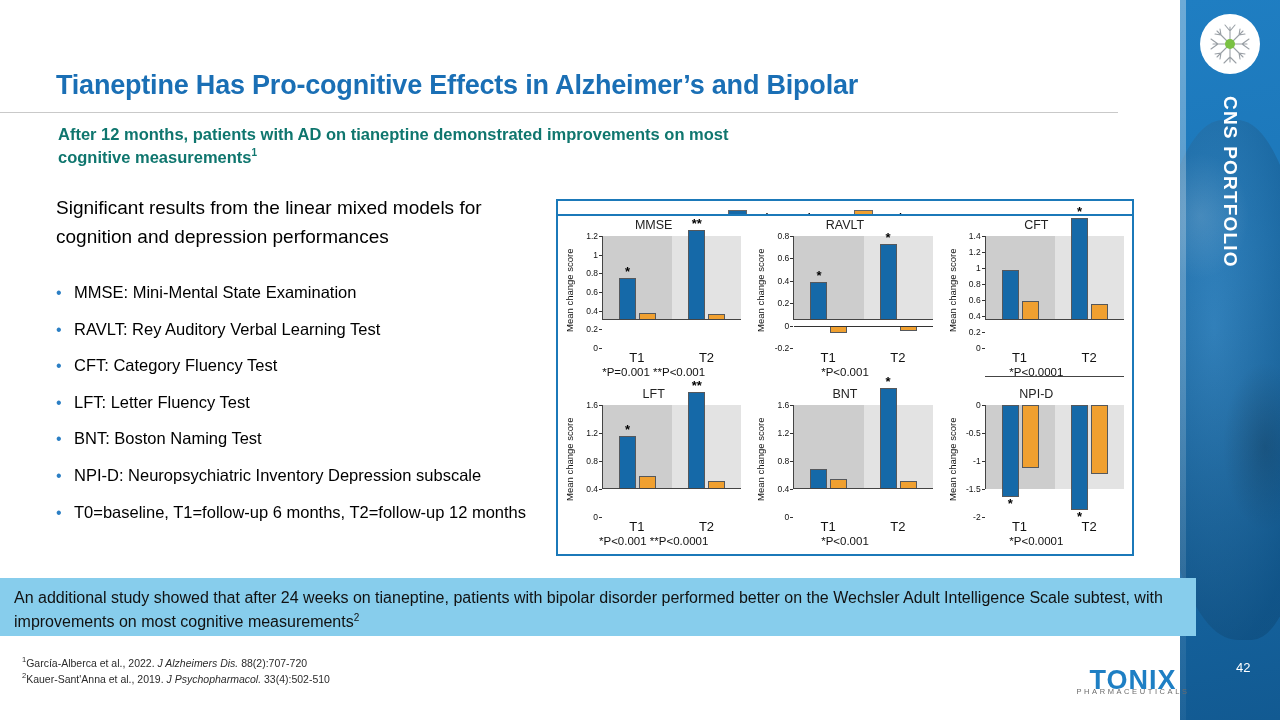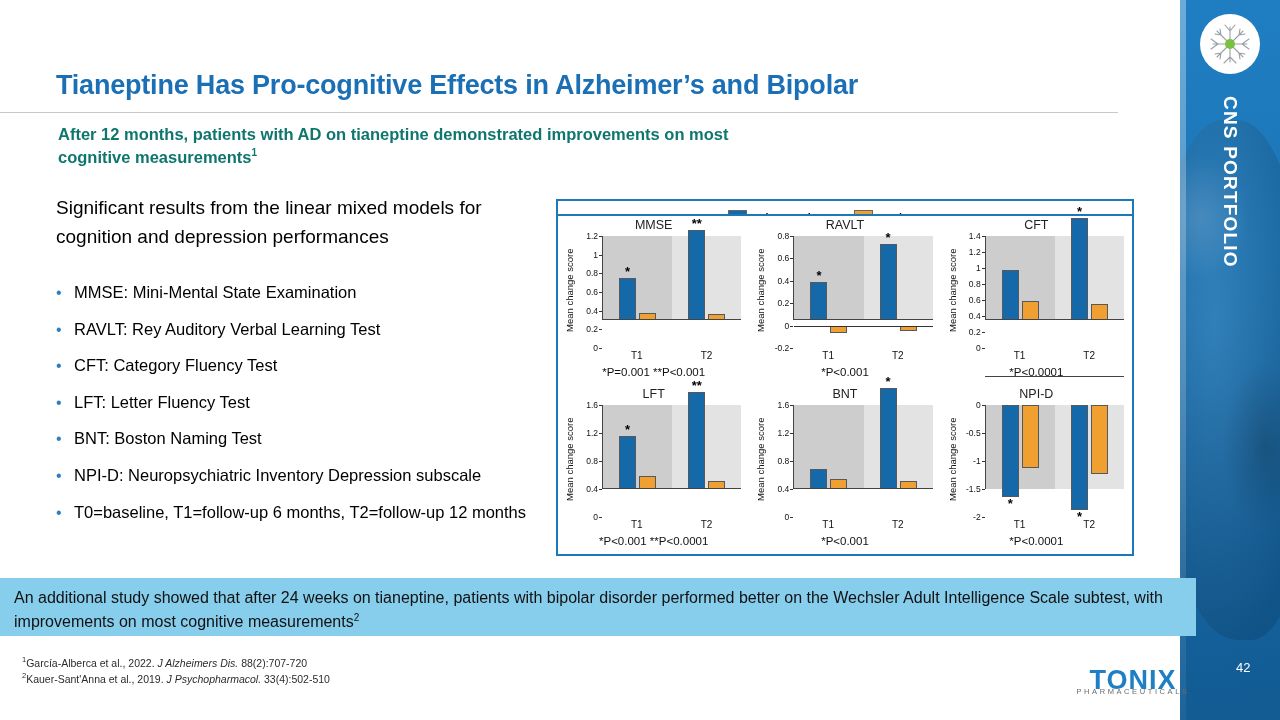--- a/index.html
+++ b/index.html
@@ -142,21 +142,21 @@
   .star.above { top: -14px; }
   .star.below { bottom: -14px; }
   .zero-line {
     position: absolute; left: 0; right: 0; height: 1px; background: #333; z-index: 3;
   }
   .xaxis-line {
     position: absolute; left: 24px; right: 0; bottom: 0; height: 1px; background: #444;
   }
   .xlabels {
     position: absolute; left: 44px; right: 8px; top: 134px;
-    display: flex; font-size: 10px; color: #111;
+    display: flex; font-size: 13px; color: #111;
   }
   .xlabels span { flex: 1; text-align: center; }
   .pnote {
     position: absolute; left: 0; right: 0; top: 150px; text-align: center;
     font-size: 11.5px; color: #111;
   }
 
   
   .callout {
     position: absolute; left: 0; top: 578px; width: 1196px; height: 58px;

